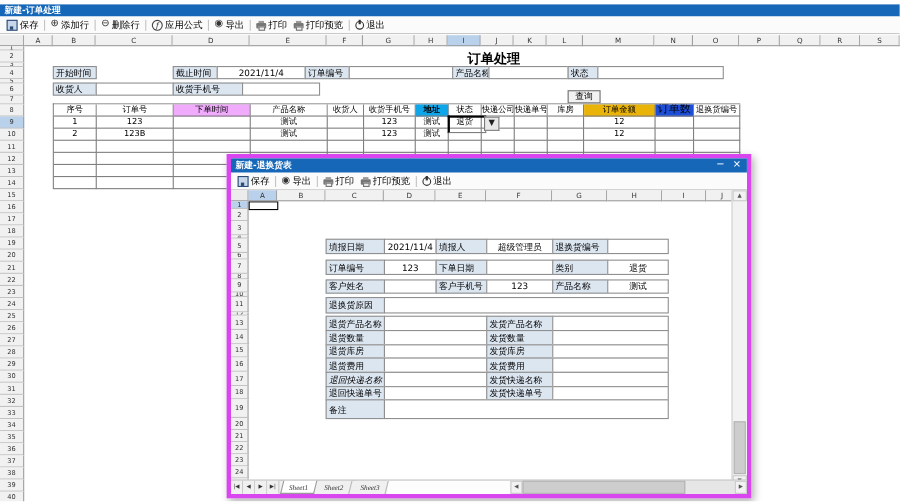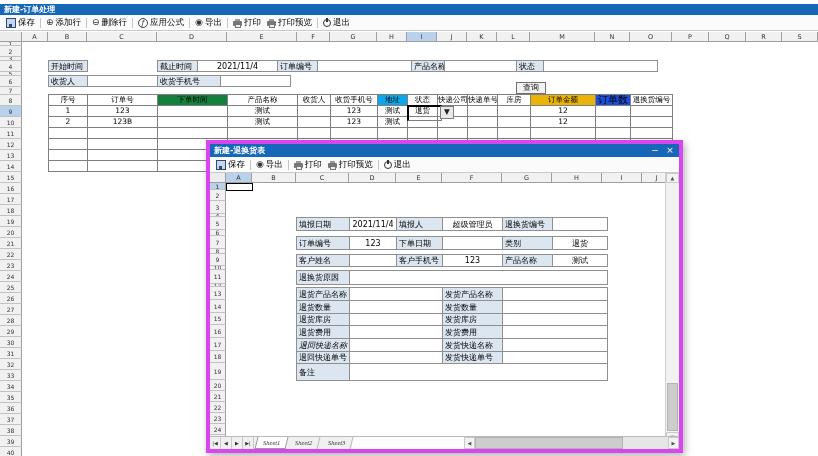--- a/index.html
+++ b/index.html
@@ -177,20 +177,21 @@
         <div class="gr" style="width: 22px; height: 11px;">34</div>
         <div class="gr" style="width: 22px; height: 11px;">35</div>
         <div class="gr" style="width: 22px; height: 11px;">36</div>
         <div class="gr" style="width: 22px; height: 11px;">37</div>
         <div class="gr" style="width: 22px; height: 11px;">38</div>
         <div class="gr" style="width: 22px; height: 11px;">39</div>
         <div class="gr" style="width: 22px; height: 11px;">40</div>
       </div>
 
     <div id="main-body" class="abs" style="left:0;top:42px;width:818px;height:414px;overflow:hidden;">
+      <div class="abs sheet-title" style="left:348px;top:3px;width:170px;font-size:12px;">订单处理</div>
       <div id="filter-row1">
           <div class="cell lbl" style="position: absolute; left: 48px; top: 18px; width: 40px; height: 12px;">开始时间</div>
           <div class="cell" style="position: absolute; left: 87px; top: 18px; width: 71px; height: 12px; margin-top: 44px;">2021/10/1</div>
           <div class="cell lbl" style="position: absolute; left: 157px; top: 18px; width: 41px; height: 12px;">截止时间</div>
           <div class="cell" style="position: absolute; left: 197px; top: 18px; width: 81px; height: 12px;">2021/11/4</div>
           <div class="cell lbl" style="position: absolute; left: 277px; top: 18px; width: 41px; height: 12px;">订单编号</div>
           <div class="cell" style="position: absolute; left: 317px; top: 18px; width: 95px; height: 12px;"></div>
           <div class="cell lbl" style="position: absolute; left: 411px; top: 18px; width: 34px; height: 12px;">产品名称</div>
           <div class="cell" style="position: absolute; left: 444px; top: 18px; width: 73px; height: 12px;"></div>
           <div class="cell lbl" style="position: absolute; left: 516px; top: 18px; width: 28px; height: 12px;">状态</div>
@@ -199,25 +200,25 @@
       <div id="filter-row2">
           <div class="cell lbl" style="position: absolute; left: 48px; top: 33px; width: 40px; height: 12px;">收货人</div>
           <div class="cell" style="position: absolute; left: 87px; top: 33px; width: 71px; height: 12px;"></div>
           <div class="cell lbl" style="position: absolute; left: 157px; top: 33px; width: 64px; height: 12px;">收货手机号</div>
           <div class="cell" style="position: absolute; left: 220px; top: 33px; width: 71px; height: 12px;"></div>
         </div>
       <button class="qbtn" style="left:516px;top:40px;width:30px;height:12px;">查询</button>
       <div id="orders-table" class="otable" style="left: 48px; top: 52px; grid-template-columns: 39px 70px 70px 70px 33px 47px 30px 30px 30px 30px 33px 65px 35px 42px;">
           <div style="background: rgb(255, 255, 255); font-size: 7.5px;">序号</div>
           <div style="background: rgb(255, 255, 255); font-size: 7.5px;">订单号</div>
-          <div style="background: #15803d; font-size: 7.5px; text-align: center;">下单时间</div>
+          <div style="background: #f0abfc; font-size: 7.5px; text-align: center;">下单时间</div>
           <div style="background: rgb(255, 255, 255); font-size: 7.5px;">产品名称</div>
           <div style="background: rgb(255, 255, 255); font-size: 7.5px;">收货人</div>
           <div style="background: rgb(255, 255, 255); font-size: 7.5px;">收货手机号</div>
-          <div style="background: #0ea5e9; font-size: 7.5px;">地址</div>
+          <div style="background: #0ea5e9; font-size: 7.5px; font-weight: bold;">地址</div>
           <div style="background: rgb(255, 255, 255); font-size: 7.5px;">状态</div>
           <div style="background: rgb(255, 255, 255); font-size: 7.5px;">快递公司</div>
           <div style="background: rgb(255, 255, 255); font-size: 7.5px;">快递单号</div>
           <div style="background: rgb(255, 255, 255); font-size: 7.5px;">库房</div>
           <div style="background: #eab308; font-size: 7.5px;">订单金额</div>
           <div style="background: #1d4ed8; font-size: 10px;">订单数</div>
           <div style="background: rgb(255, 255, 255); font-size: 7.5px;">退换货编号</div>
           <div>1</div>
           <div>123</div>
           <div></div>

